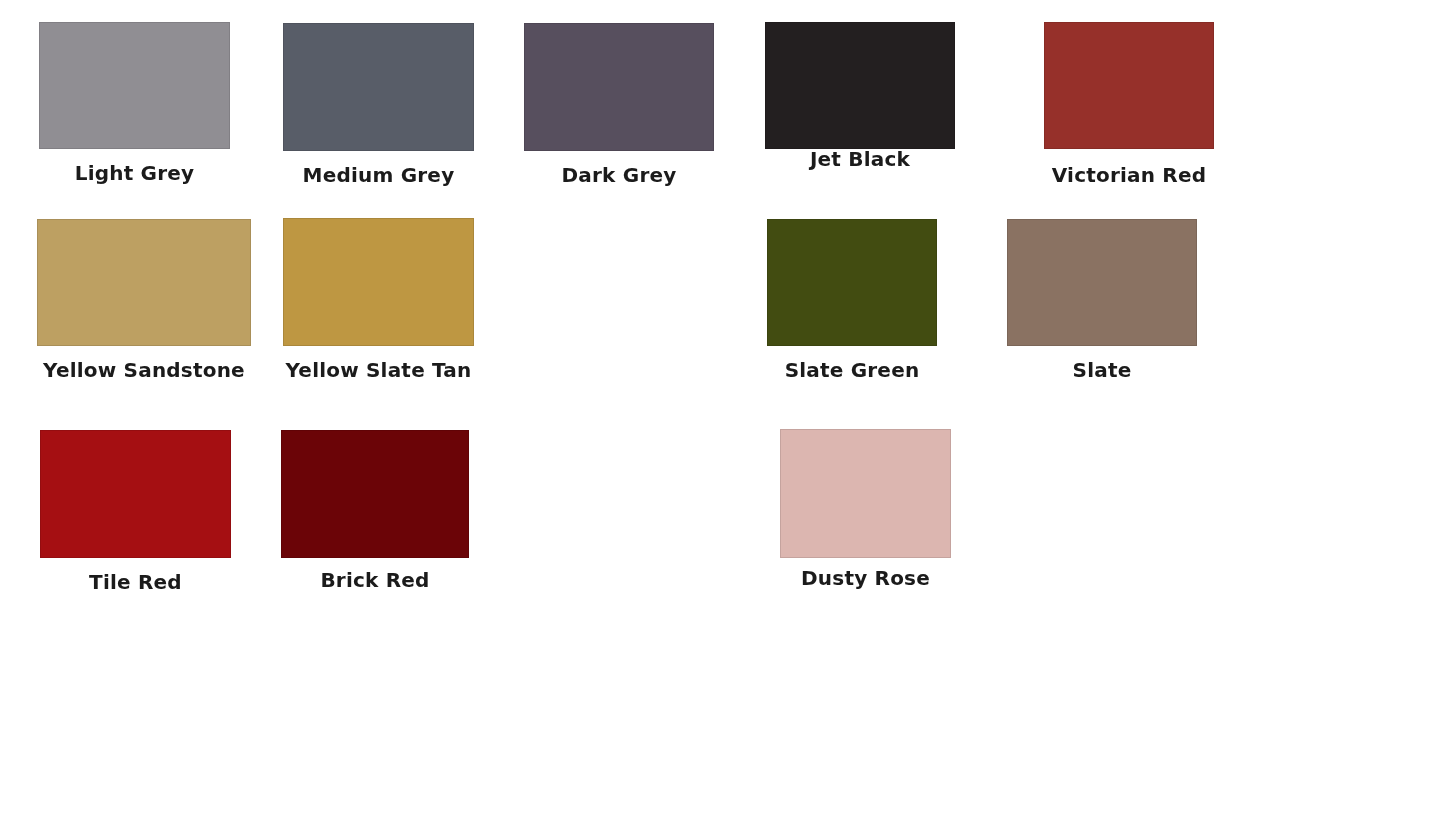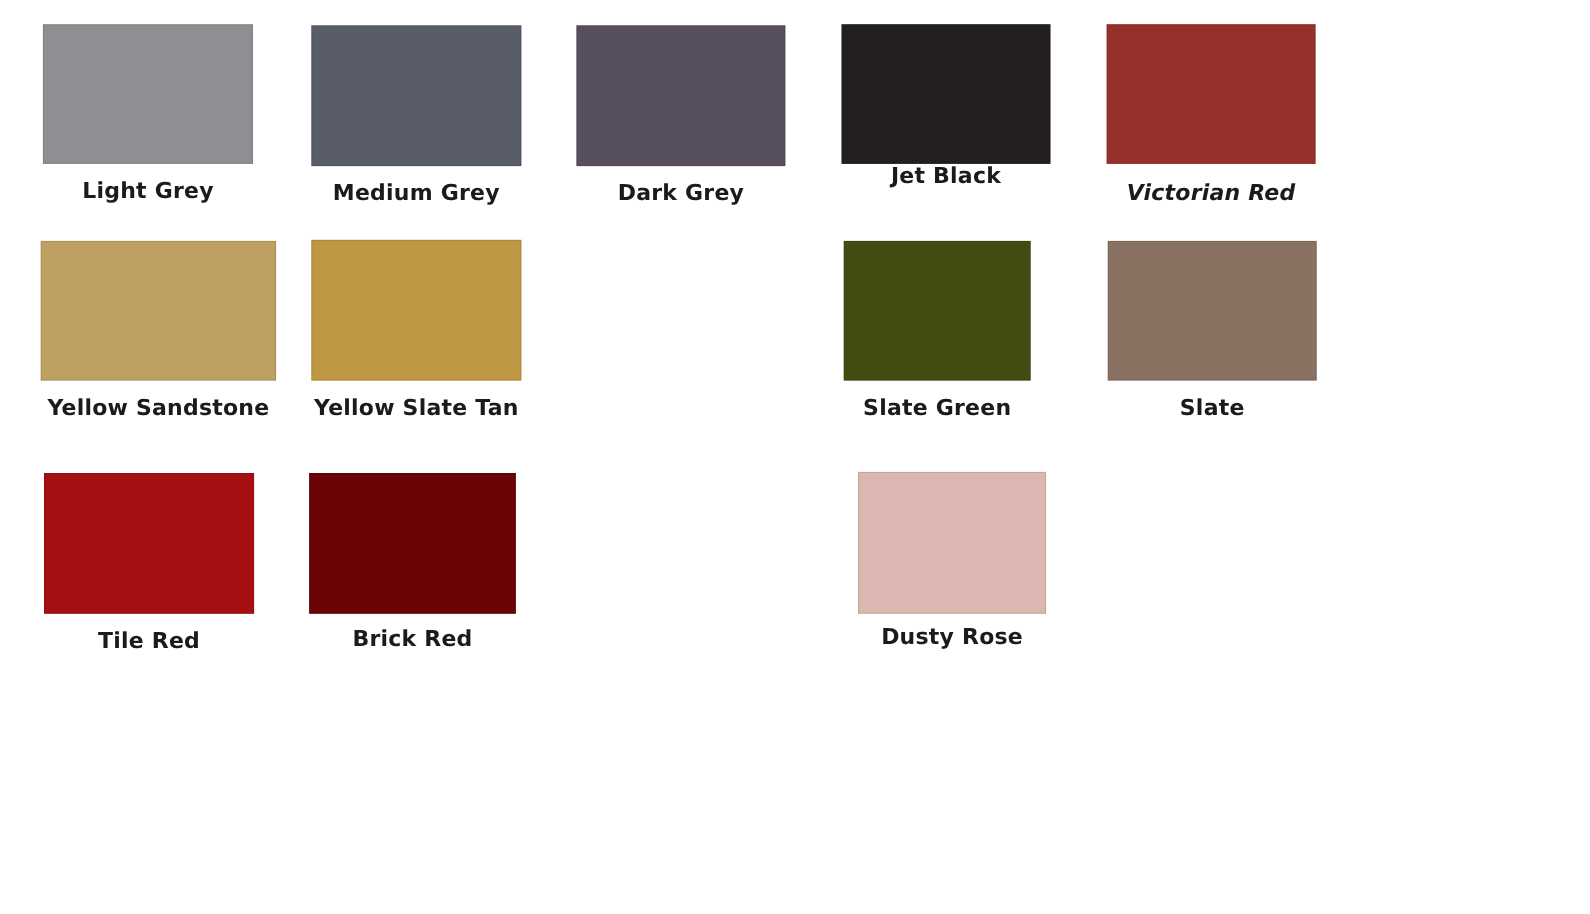--- a/index.html
+++ b/index.html
@@ -56,21 +56,21 @@
       <span class="swatch-label" style="margin-top: 14px;">Medium Grey</span>
     </div>
     <div class="swatch-cell" style="left: 524px; top: 23px; width: 190px;">
       <div class="swatch-chip" title="Dark Grey" style="height: 128px; background: rgb(87, 79, 94);"></div>
       <span class="swatch-label" style="margin-top: 14px;">Dark Grey</span>
     </div>
     <div class="swatch-cell" style="left: 765px; top: 22px; width: 190px;">
       <div class="swatch-chip" title="Jet Black" style="height: 127px; background: rgb(35, 31, 32);"></div>
       <span class="swatch-label" style="">Jet Black</span>
     </div>
-    <div class="swatch-cell" style="left: 1006px; top: 22px; width: 190px; font-style: italic;">
+    <div class="swatch-cell" style="left: 1044px; top: 22px; width: 170px;">
       <div class="swatch-chip" title="Victorian Red" style="height: 127px; background: rgb(150, 48, 42);"></div>
       <span class="swatch-label" style="margin-top: 16px;">Victorian Red</span>
     </div>
     <div class="swatch-cell" style="left: 37px; top: 219px; width: 214px;">
       <div class="swatch-chip" title="Yellow Sandstone" style="height: 127px; background: rgb(189, 160, 98);"></div>
       <span class="swatch-label" style="margin-top: 14px;">Yellow Sandstone</span>
     </div>
     <div class="swatch-cell" style="left: 283px; top: 218px; width: 191px;">
       <div class="swatch-chip" title="Yellow Desert Tan" style="height: 128px; background: rgb(190, 151, 66);"></div>
       <span class="swatch-label" style="margin-top: 14px;">Yellow Slate Tan</span>

